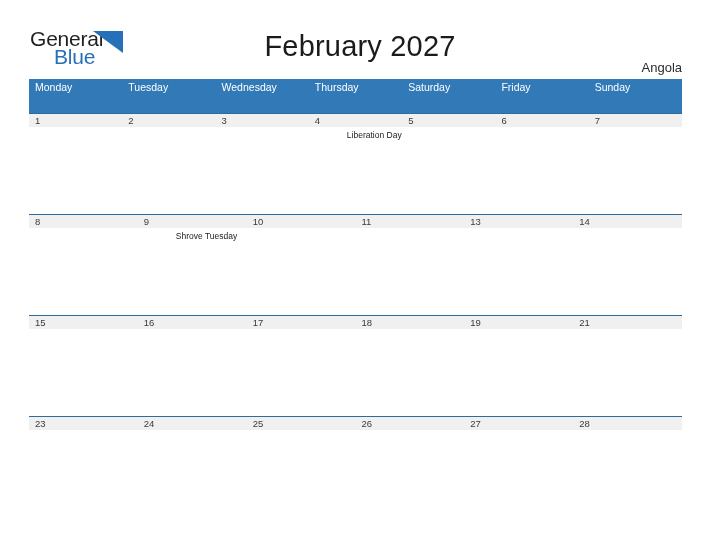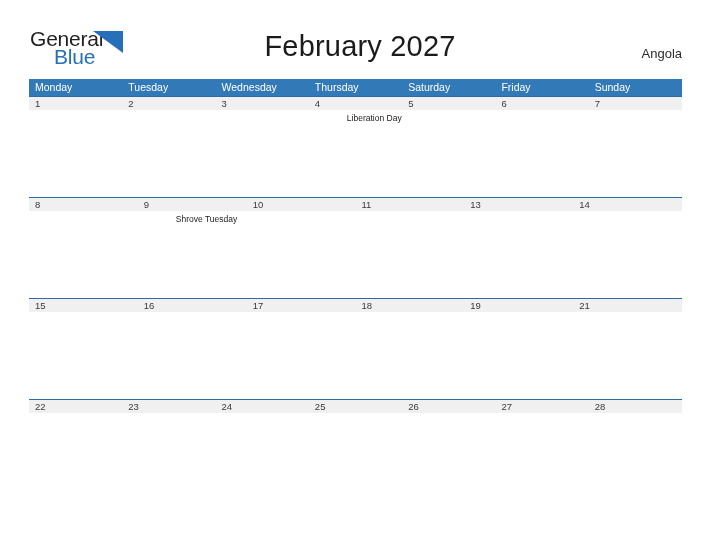--- a/index.html
+++ b/index.html
@@ -66,36 +66,36 @@
     text-align: center;
     font-size: 29px;
     color: #1b1b1b;
     font-family: "Liberation Sans", sans-serif;
     font-weight: normal;
     letter-spacing: 0.2px;
   }
   .country {
     position: absolute;
     right: 30px;
-    top: 46px;
+    top: 60px;
     font-size: 13px;
     color: #2b2b2b;
   }
 
   
   .calendar {
     position: absolute;
     left: 29px;
     top: 79px;
     width: 653px;
   }
   .weekday-row {
     display: flex;
     background: #3279b8;
-    height: 17px;
+    height: 34px;
   }
   .weekday {
     flex: 1 1 0;
     color: #ffffff;
     font-size: 10.5px;
     line-height: 17px;
     padding-left: 6px;
     box-sizing: border-box;
     white-space: nowrap;
   }
@@ -269,24 +269,20 @@
           <span class="day-num">21</span>
           <span class="day-event"></span>
         </div>
       </div>
     </div>
 
     <div class="week-row">
       <div class="day-band"></div>
       <div class="day-cells">
         <div class="day-cell">
-          <span class="day-num">22</span>
-          <span class="day-event"></span>
-        </div>
-        <div class="day-cell">
           <span class="day-num">23</span>
           <span class="day-event"></span>
         </div>
         <div class="day-cell">
           <span class="day-num">24</span>
           <span class="day-event"></span>
         </div>
         <div class="day-cell">
           <span class="day-num">25</span>
           <span class="day-event"></span>

